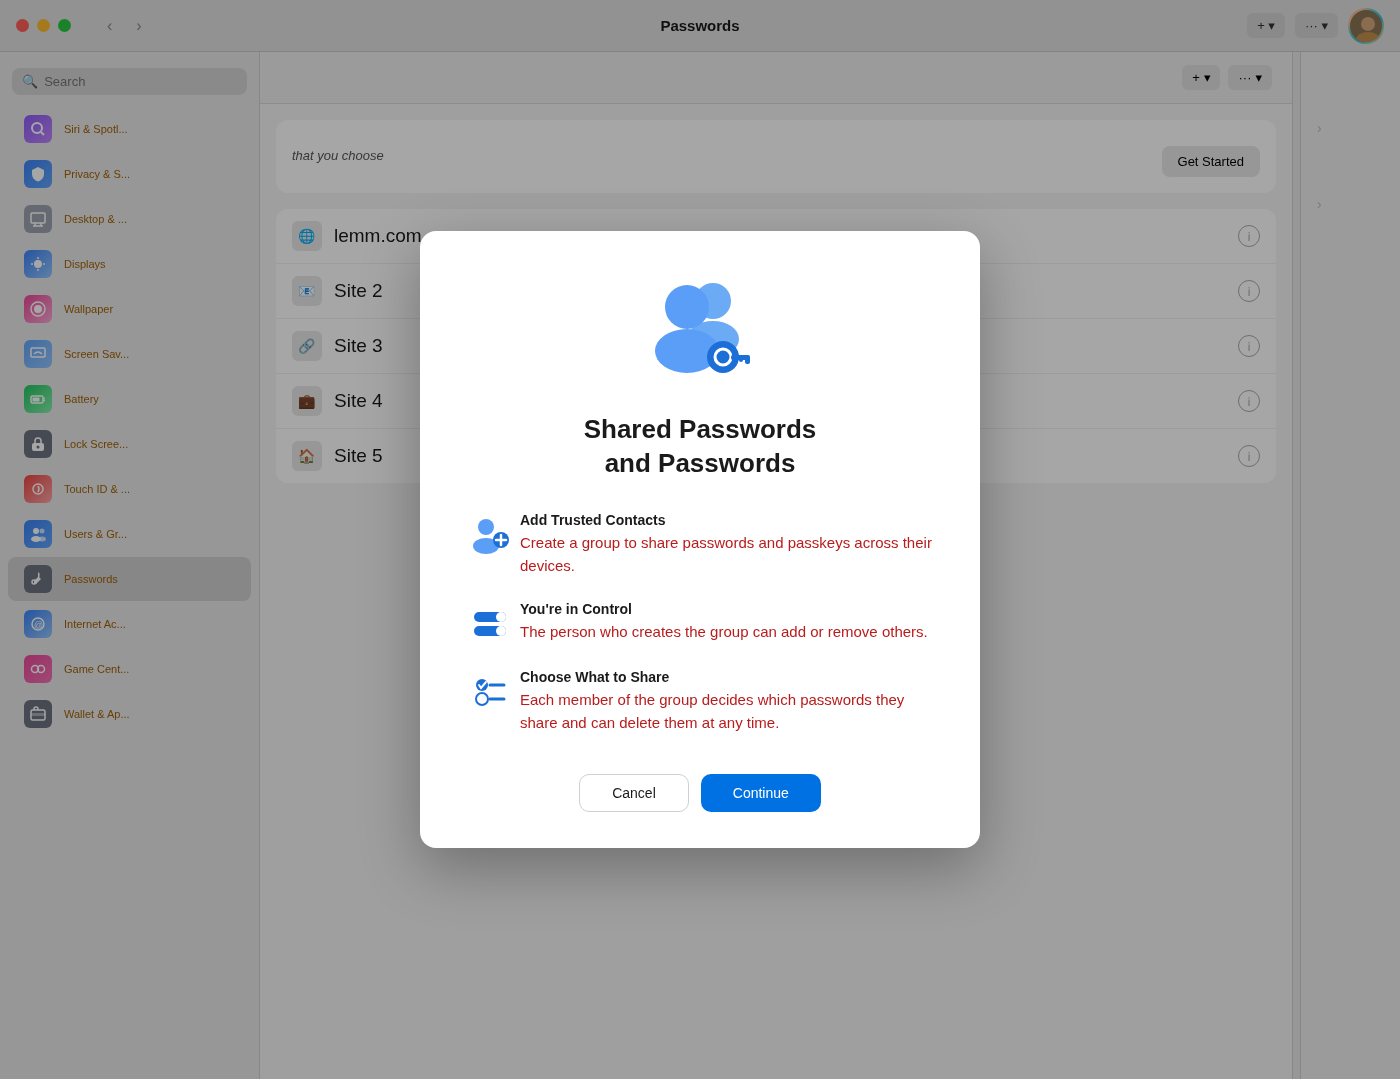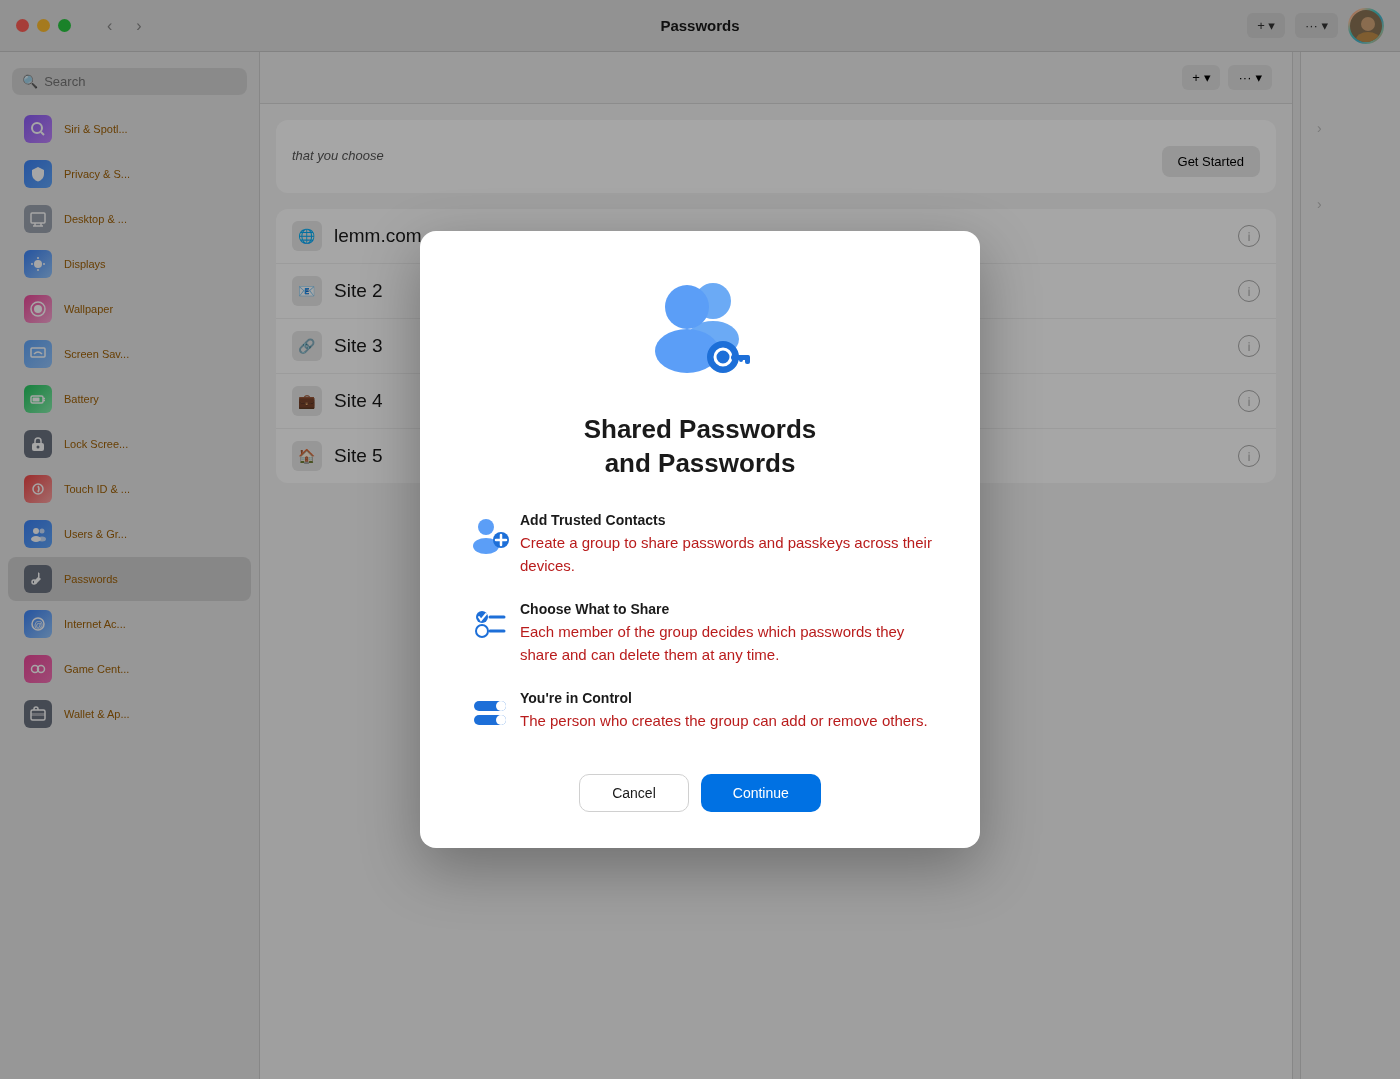--- a/index.html
+++ b/index.html
@@ -712,51 +712,51 @@
           <div class="feature-text">
             <div class="feature-title">Add Trusted Contacts</div>
             <div class="feature-desc">Create a group to share passwords and passkeys across their devices.</div>
           </div>
         </div>
 
         <div class="feature-item">
           <div class="feature-icon">
             <svg width="44" height="44" viewBox="0 0 44 44" fill="none">
 
+              <rect x="6" y="11" width="32" height="10" rx="5" fill="#1d6fd8"></rect>
+              <circle cx="33" cy="16" r="5" fill="white"></circle>
+
+              <rect x="6" y="25" width="32" height="10" rx="5" fill="#1d6fd8"></rect>
+              <circle cx="33" cy="30" r="5" fill="white"></circle>
+            </svg>
+          </div>
+          <div class="feature-text">
+            <div class="feature-title">You're in Control</div>
+            <div class="feature-desc">The person who creates the group can add or remove others.</div>
+          </div>
+        </div>
+
+        <div class="feature-item">
+          <div class="feature-icon">
+            <svg width="44" height="44" viewBox="0 0 44 44" fill="none">
+
               <circle cx="14" cy="16" r="6" fill="#1d6fd8"></circle>
               <polyline points="11,16 13,19 18,13" stroke="white" stroke-width="2" fill="none" stroke-linecap="round"></polyline>
               <line x1="22" y1="16" x2="36" y2="16" stroke="#1d6fd8" stroke-width="3" stroke-linecap="round"></line>
 
               <circle cx="14" cy="30" r="6" stroke="#1d6fd8" stroke-width="2" fill="none"></circle>
               <line x1="22" y1="30" x2="36" y2="30" stroke="#1d6fd8" stroke-width="3" stroke-linecap="round"></line>
             </svg>
           </div>
           <div class="feature-text">
             <div class="feature-title">Choose What to Share</div>
             <div class="feature-desc">Each member of the group decides which passwords they share and can delete them at any time.</div>
           </div>
         </div>
 
-        <div class="feature-item">
-          <div class="feature-icon">
-            <svg width="44" height="44" viewBox="0 0 44 44" fill="none">
-
-              <rect x="6" y="11" width="32" height="10" rx="5" fill="#1d6fd8"></rect>
-              <circle cx="33" cy="16" r="5" fill="white"></circle>
-
-              <rect x="6" y="25" width="32" height="10" rx="5" fill="#1d6fd8"></rect>
-              <circle cx="33" cy="30" r="5" fill="white"></circle>
-            </svg>
-          </div>
-          <div class="feature-text">
-            <div class="feature-title">You're in Control</div>
-            <div class="feature-desc">The person who creates the group can add or remove others.</div>
-          </div>
-        </div>
-
       </div>
 
       <div class="modal-buttons">
         <button class="cancel-btn">Cancel</button>
         <button class="continue-btn">Continue</button>
       </div>
 
     </div>
   </div>
 

